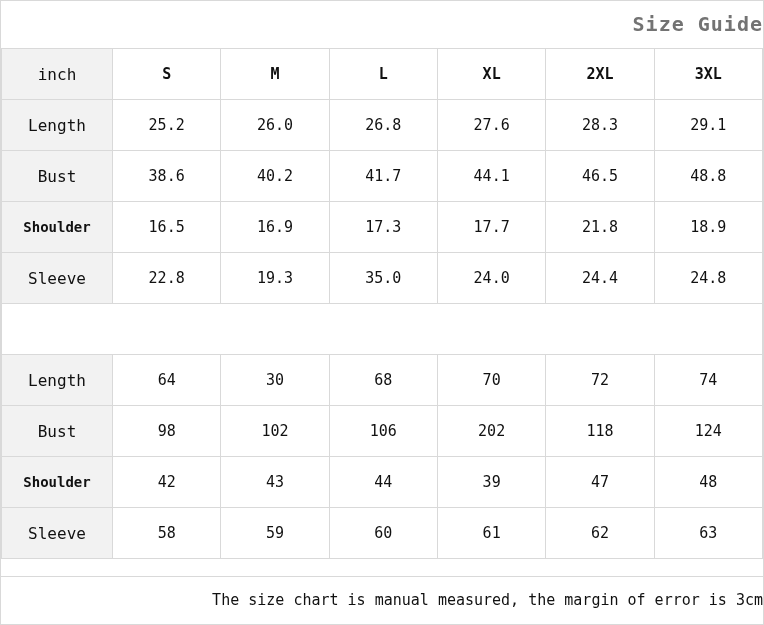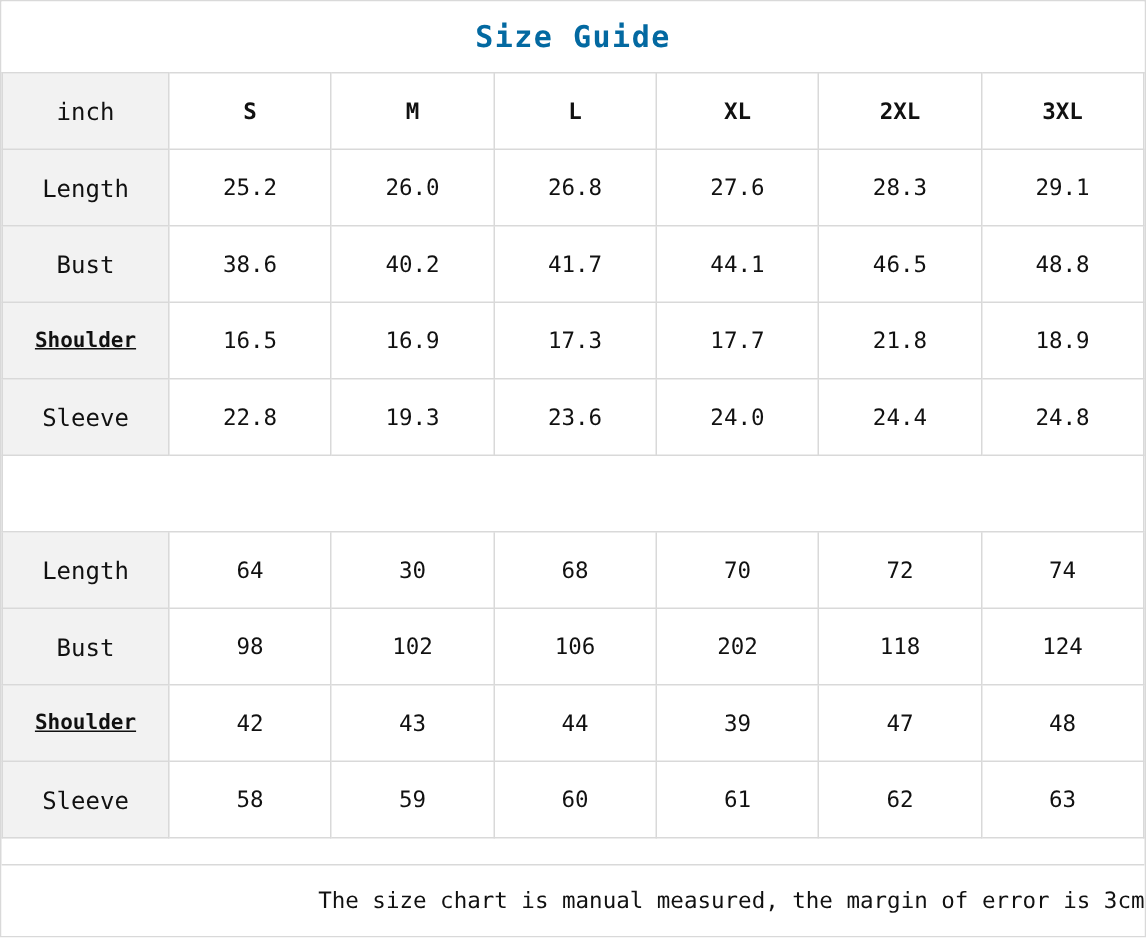--- a/index.html
+++ b/index.html
@@ -18,26 +18,26 @@
     position: relative;
     width: 764px;
     height: 625px;
     box-sizing: border-box;
     border: 1px solid #d9d9d9;
     background: #ffffff;
   }
   .title {
     height: 47px;
     line-height: 47px;
-    text-align: center;
+    text-align: right;
     font-family: "DejaVu Sans Mono", monospace;
     font-size: 20px;
     font-weight: bold;
     letter-spacing: 1px;
-    color: #0369a1;
+    color: #737373;
     background: #ffffff;
   }
   table.sizes {
     width: 100%;
     border-collapse: collapse;
     table-layout: fixed;
   }
   table.sizes td {
     border: 1px solid #d9d9d9;
     height: 48px;
@@ -49,21 +49,20 @@
   }
   table.sizes td.rowhead {
     background: #f2f2f2;
     width: 108px;
     font-size: 16px;
     margin-top: 40px;
   }
   table.sizes td.rowhead.bold {
     font-weight: bold;
     font-size: 14px;
-    text-decoration: underline;
   }
   table.sizes td.unit {
     background: #f2f2f2;
     font-size: 16px;
   }
   table.sizes td.colhead {
     background: #ffffff;
     font-weight: bold;
     font-size: 15px;
   }
@@ -131,21 +130,21 @@
           <td>16.9</td>
           <td>17.3</td>
           <td>17.7</td>
           <td>21.8</td>
           <td>18.9</td>
         </tr>
         <tr>
           <td class="rowhead">Sleeve</td>
           <td>22.8</td>
           <td>19.3</td>
-          <td>23.6</td>
+          <td>35.0</td>
           <td>24.0</td>
           <td>24.4</td>
           <td>24.8</td>
         </tr>
         <tr class="spacer-row">
           <td colspan="7"></td>
         </tr>
         <tr>
           <td class="rowhead">Length</td>
           <td>64</td>

